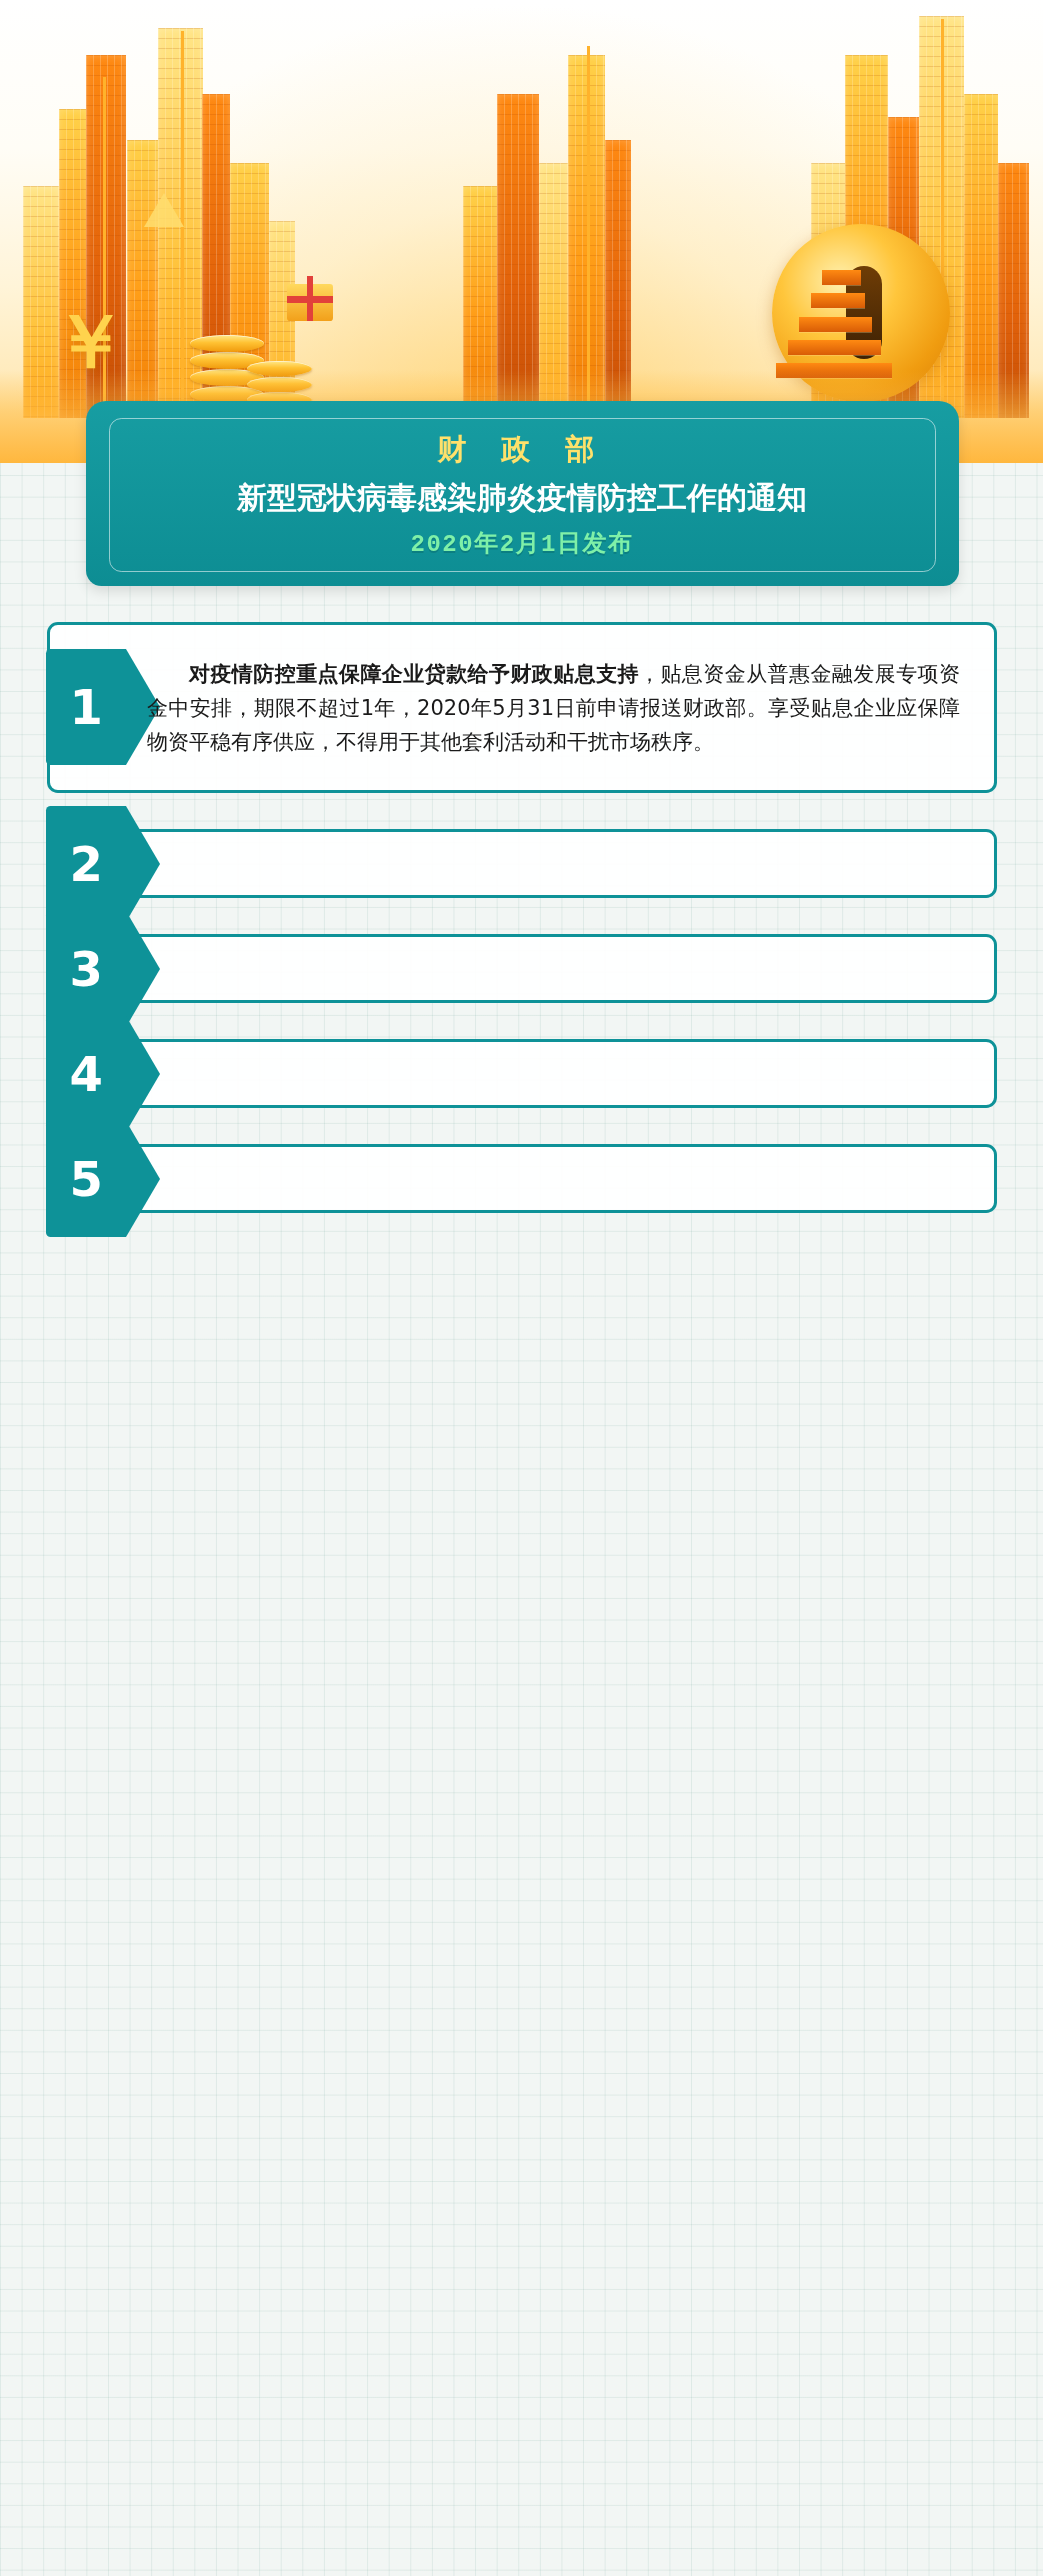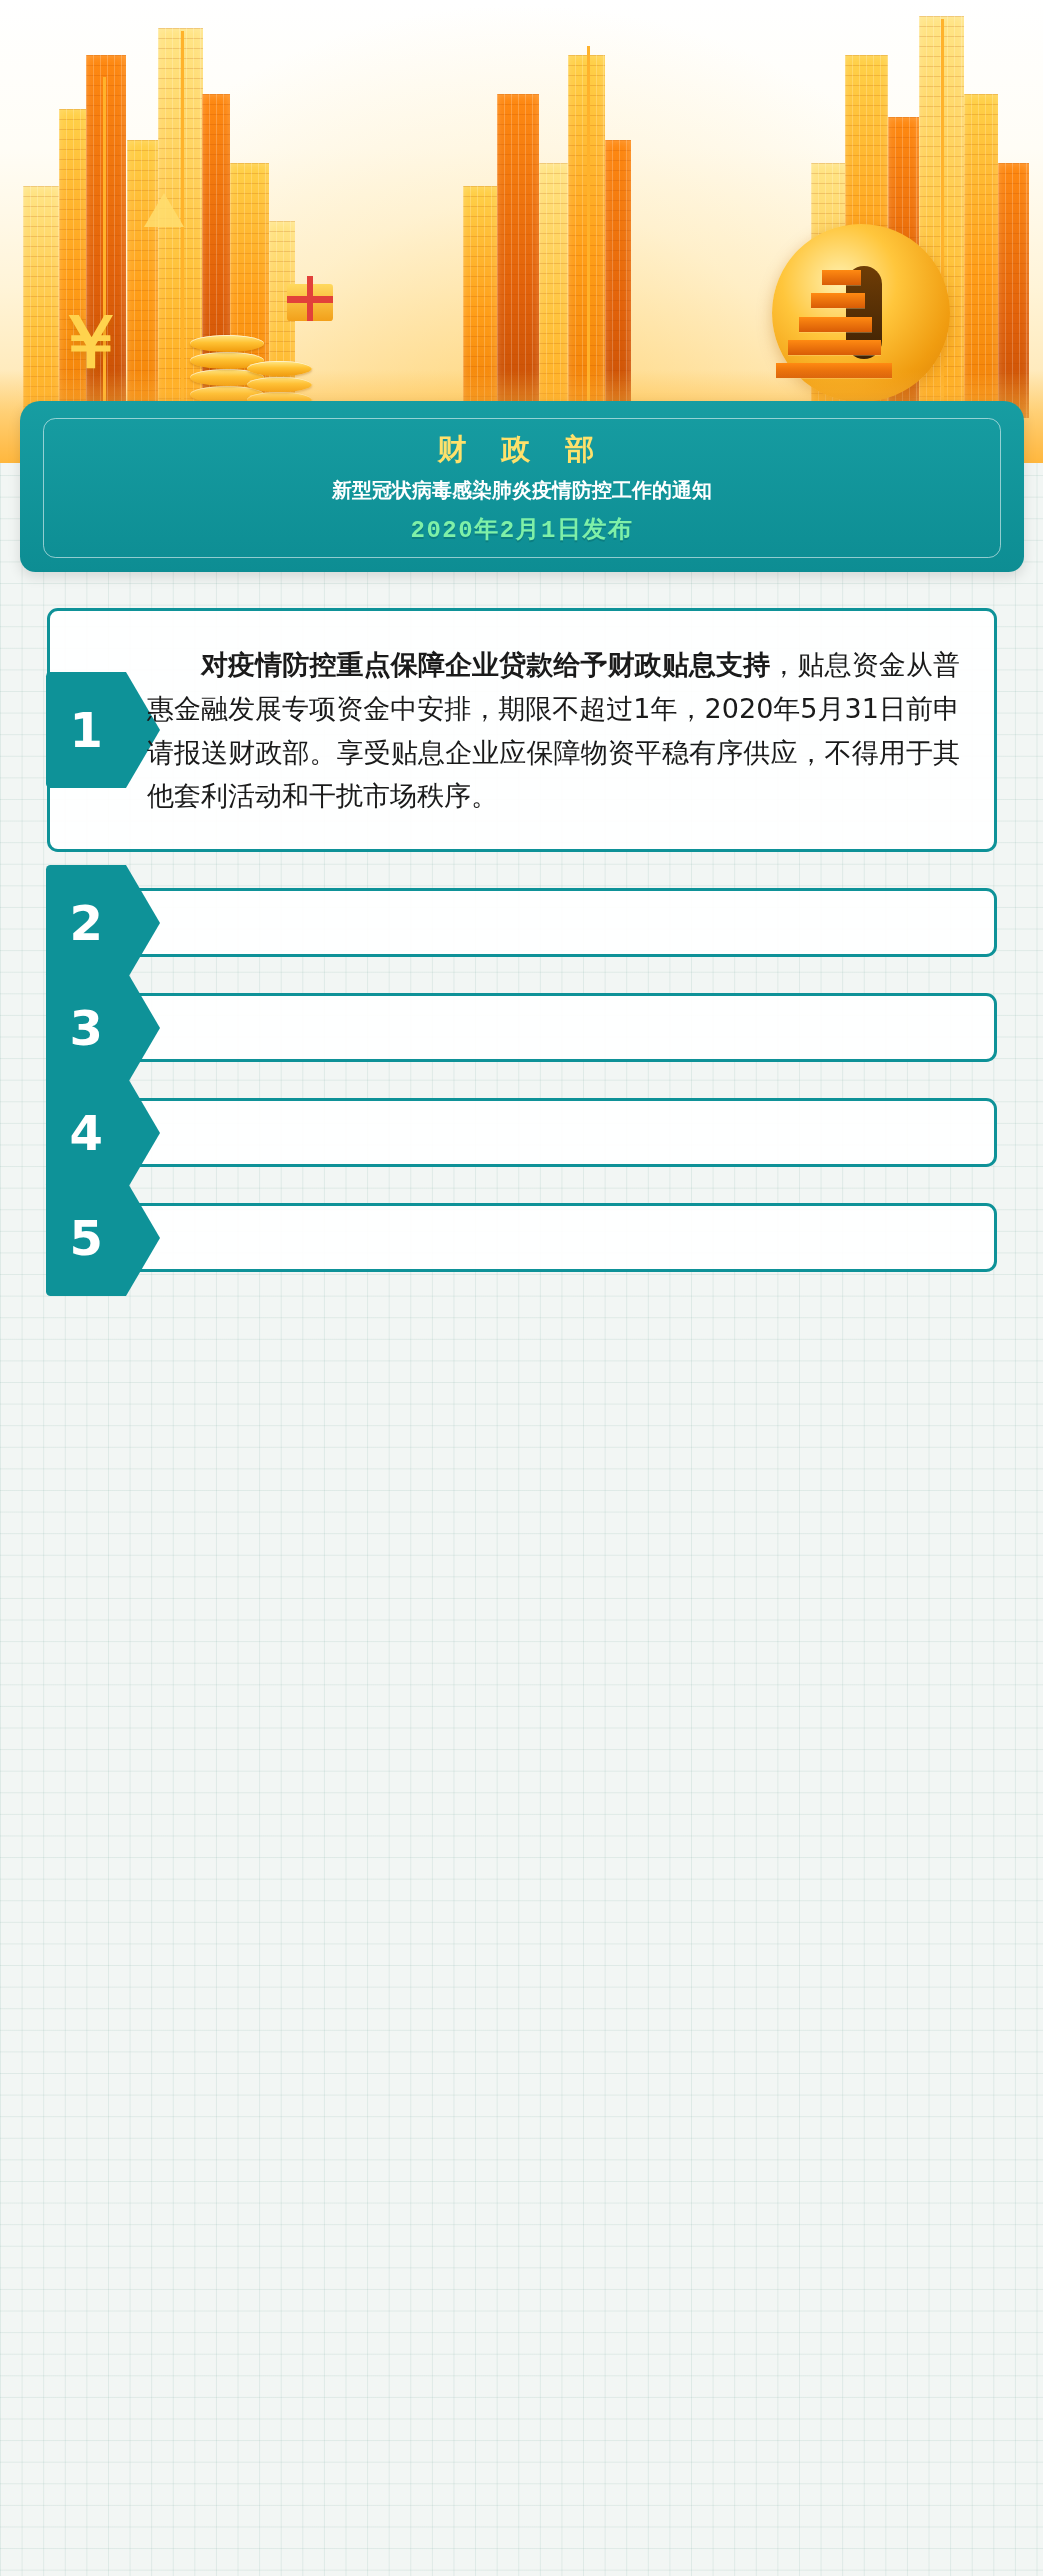--- a/index.html
+++ b/index.html
@@ -127,21 +127,21 @@
   .stair {
     position: absolute;
     background: linear-gradient(180deg, #ff8a12, #d85c06);
     box-shadow: 0 0.8px 0 rgba(255,220,150,.4);
   }
 
   
   .banner-wrap {
     position: relative;
     margin: -62px auto 0 auto;
-    width: 1004px;
+    width: 873px;
     z-index: 5;
   }
   .banner {
     position: relative;
     background: linear-gradient(180deg, #179da2 0%, #0d8d93 100%);
     border-radius: 20px 20px 15.4px 15.4px;
     padding: 17px 23px 14px 23px;
     text-align: center;
     box-shadow: 0 4.6px 12.4px rgba(0,0,0,.12);
   }
@@ -158,21 +158,21 @@
     margin-bottom: 7.7px;
     font-family: "DejaVu Sans", sans-serif;
   }
   .banner-line2, .banner-line3 {
     color: #ffffff;
     font-weight: bold;
     font-family: "DejaVu Sans", sans-serif;
     line-height: 1.38;
   }
   .banner-line2 { font-size: 28.6px; }
-  .banner-line3 { font-size: 20px; }
+  .banner-line3 { font-size: 30px; }
   .banner-date {
     margin-top: 7.7px;
     color: #7ff0a8;
     font-size: 24px;
     font-weight: bold;
     letter-spacing: 1.5px;
     font-family: Liberation Mono, monospace;
     text-shadow: 0 1.5px 0 rgba(0,70,70,.25);
   }
 
@@ -214,21 +214,21 @@
     right: -34px;
     top: 0;
     width: 0; height: 0;
     border-top: 58px solid transparent;
     border-bottom: 58px solid transparent;
     border-left: 34px solid #0e9298;
   }
   .card-text {
     position: relative;
     z-index: 2;
-    font-size: 27px;
+    font-size: 21px;
     line-height: 1.62;
     color: #1a1a1a;
     font-family: "DejaVu Sans", sans-serif;
     text-indent: 2em;
     text-align: justify;
   }
   .card-text b {
     font-weight: bold;
   }
 </style>

